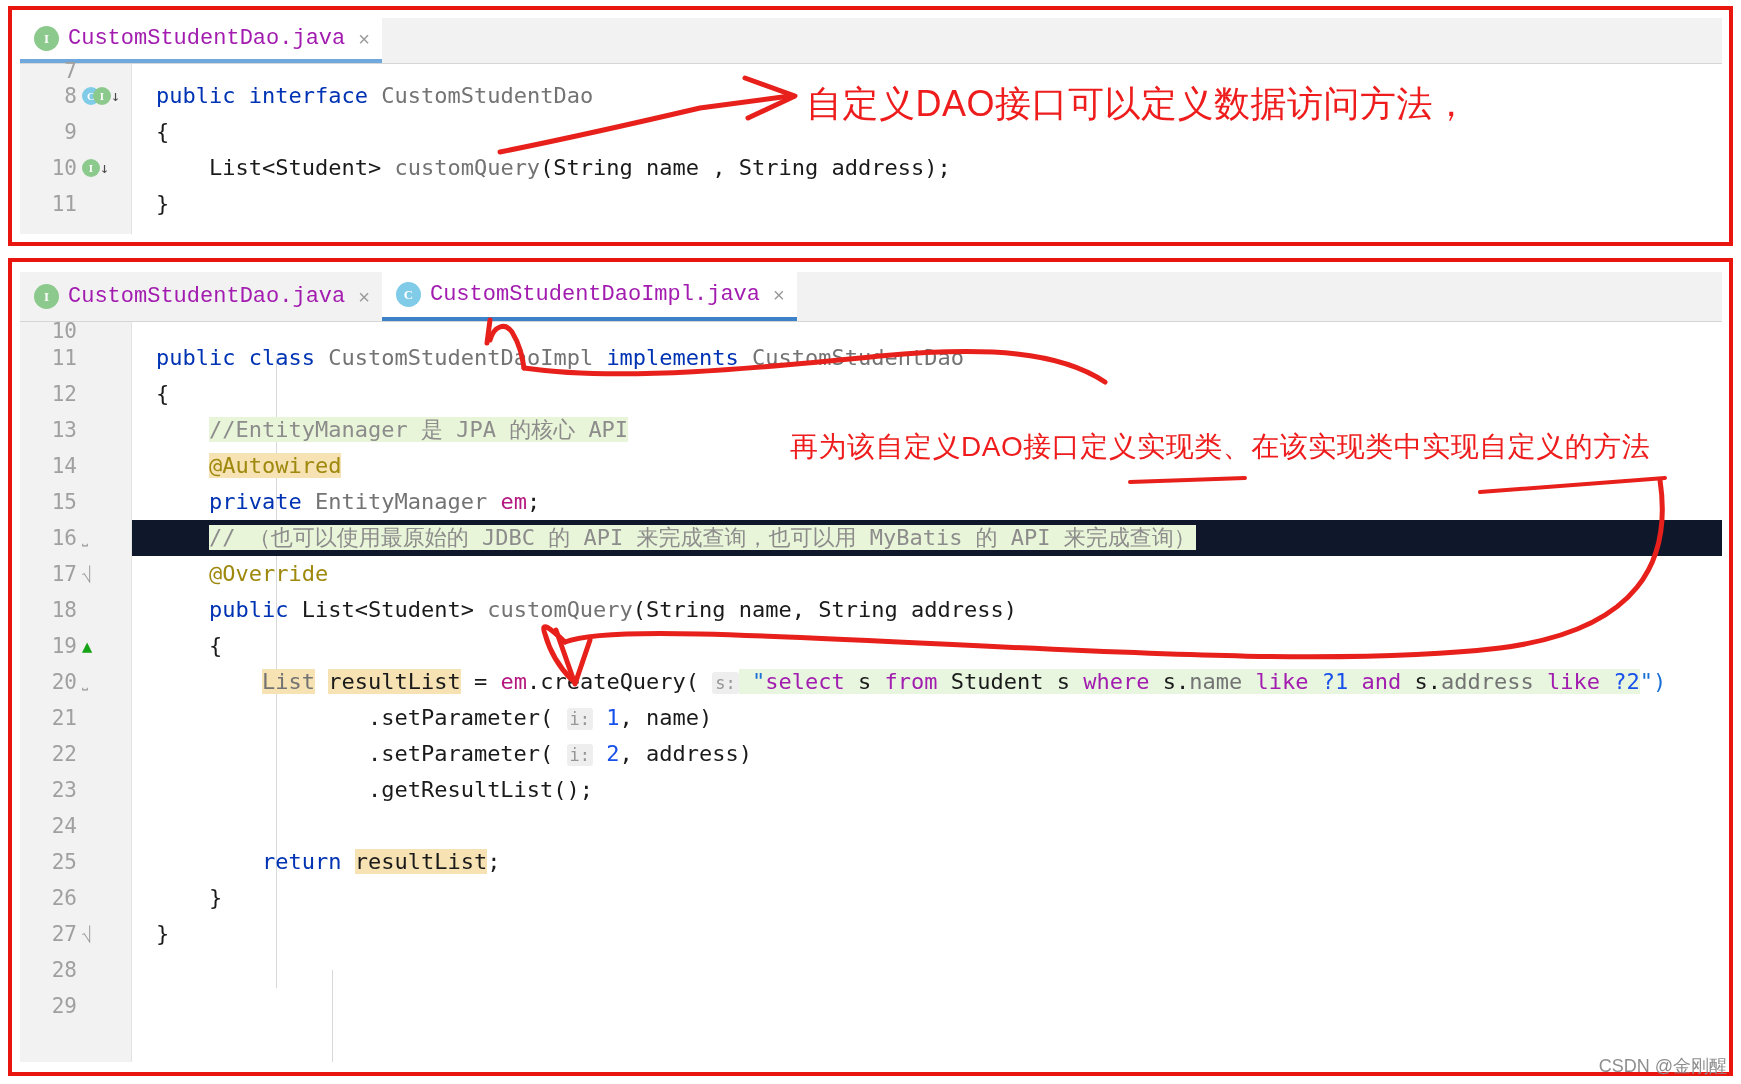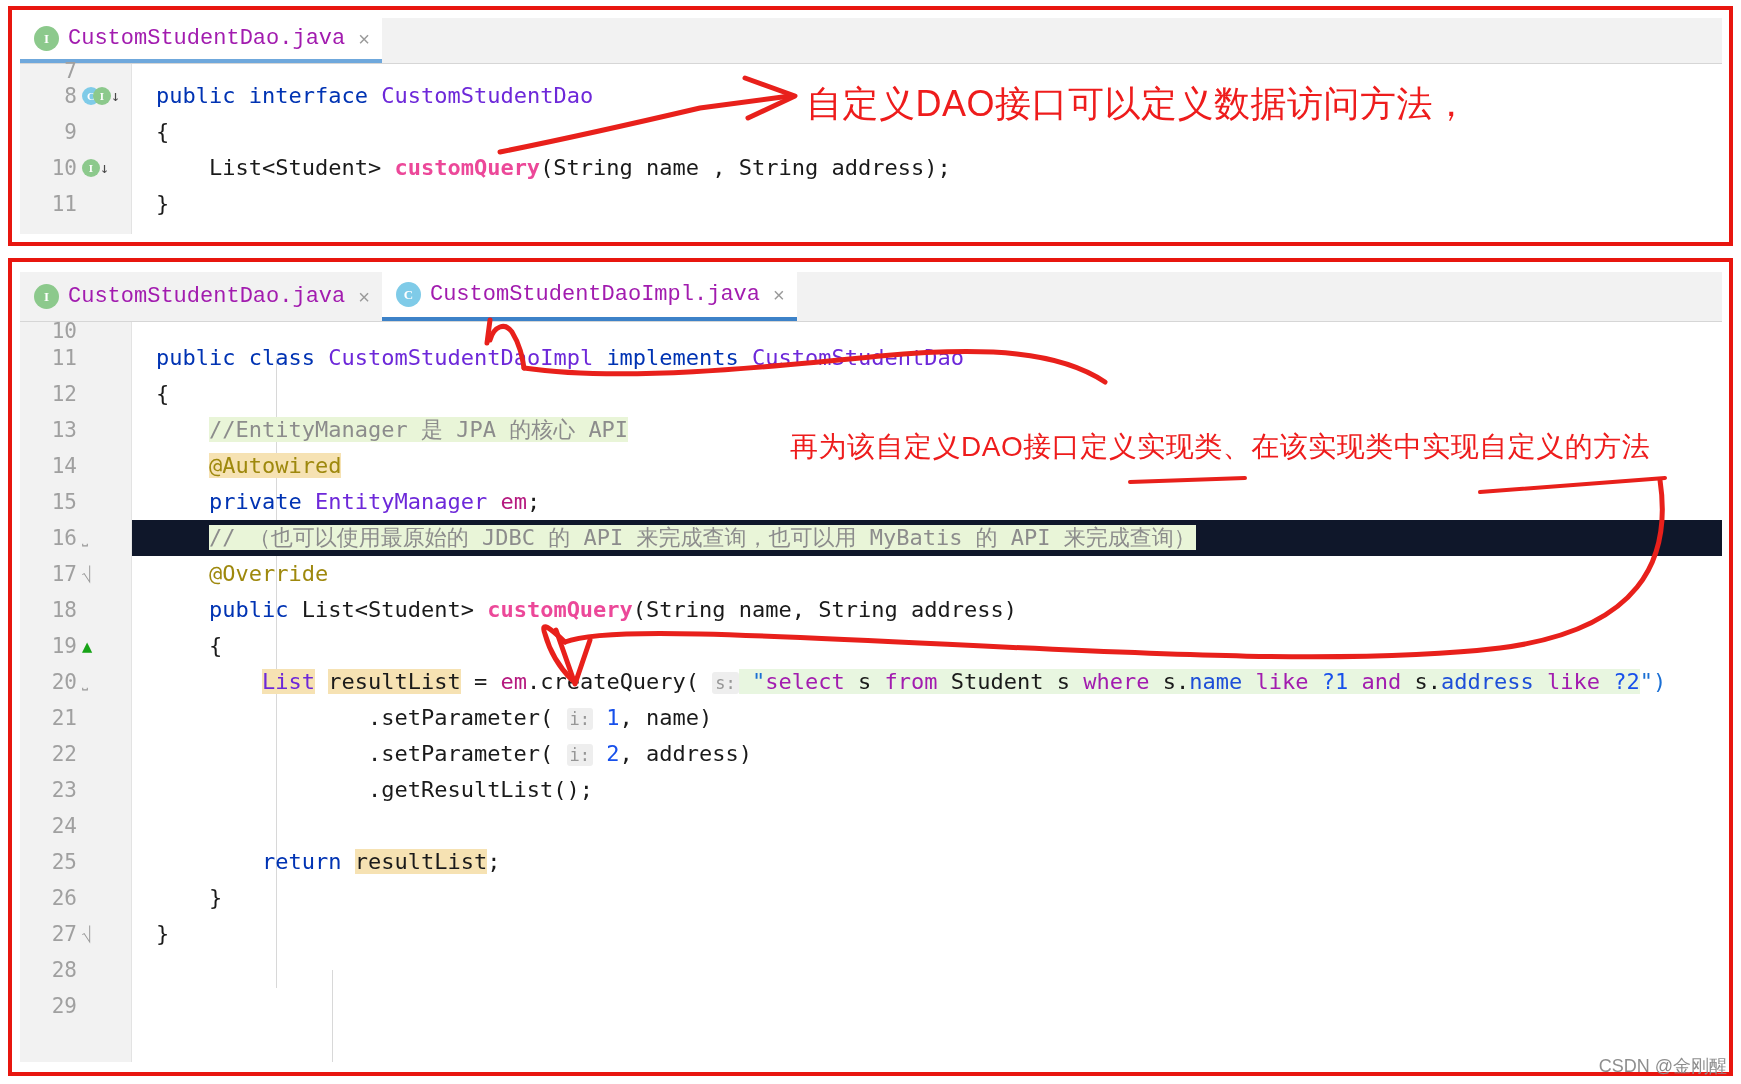--- a/index.html
+++ b/index.html
@@ -152,29 +152,29 @@
     font-size: 22px;
     font-family: "DejaVu Sans Mono", monospace;
     color: #1a1a1a;
     padding-left: 24px;
     position: relative;
   }
   .cline.hl-row { background: #0f172a; }
 
   
   .kw  { color: #0033b3; }
-  .cls { color: #6d28d9; }
-  .mth { color: #ec4899; font-weight: bold; }
+  .cls { color: #737373; }
+  .mth { color: #737373; }
   .fld { color: #b5197f; }
   .ann { color: #9e880d; }
   .cmt { color: #8c8c8c; }
   .str { color: #1a6fd4; }
   .num { color: #1750eb; }
   .sqlkw { color: #a21caf; }
-  .sqlid { color: #1d4ed8; margin-top: 36px; }
+  .sqlid { color: #737373; margin-top: 36px; }
   .plain { color: #1a1a1a; }
   .hint {
     background: #eeeeee;
     color: #969696;
     font-size: 17px;
     padding: 1px 3px;
     border-radius: 3px;
     font-family: "DejaVu Sans Mono", monospace;
   }
   .hl-green { background: #e9f5d8; }

